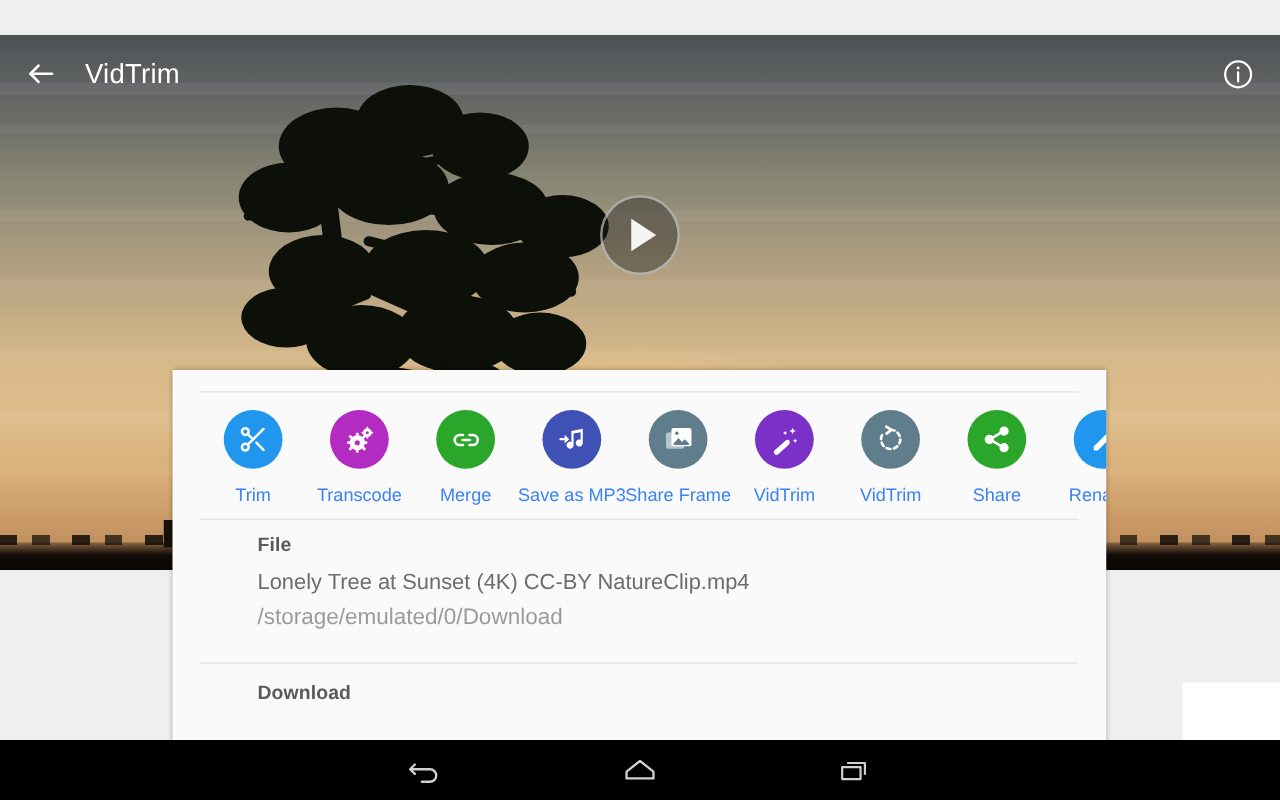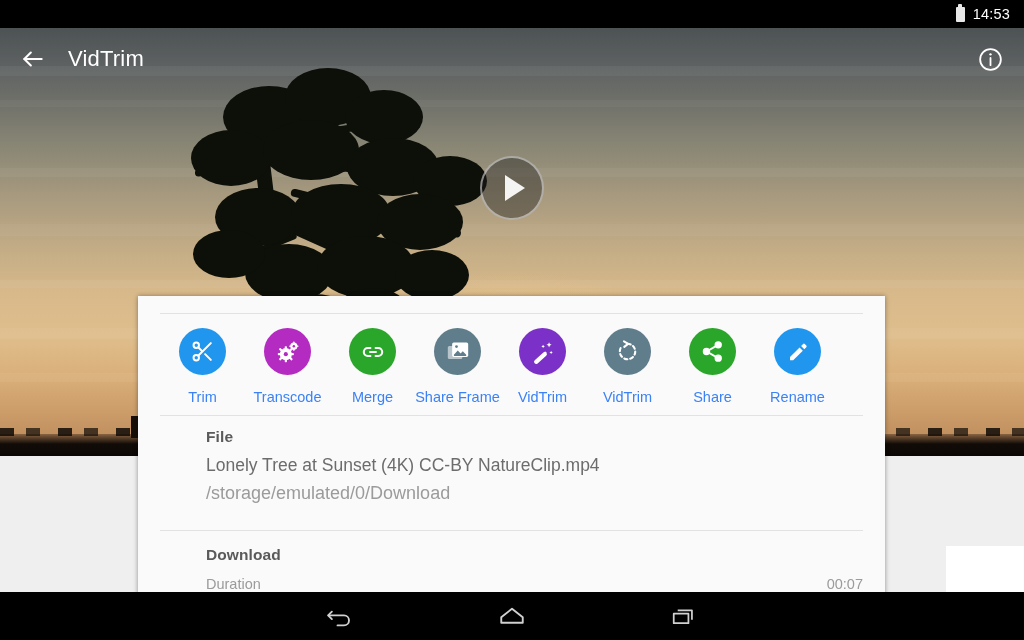--- a/index.html
+++ b/index.html
@@ -256,20 +256,30 @@
         <div class="action-circle" style="background:#2aa62a;">
           <svg width="26" height="26" viewBox="0 0 24 24" fill="none" stroke="#fff" stroke-width="1.9" stroke-linecap="round">
             <path d="M9.3 12H14.7"></path>
             <path d="M9.6 8.3H7.2a3.7 3.7 0 0 0 0 7.4h2.4"></path>
             <path d="M14.4 8.3h2.4a3.7 3.7 0 0 1 0 7.4h-2.4"></path>
           </svg>
         </div>
         <div class="action-label">Merge</div>
       </div>
 
+      <div class="action">
+        <div class="action-circle" style="background:#3f51b5;">
+          <svg width="26" height="26" viewBox="0 0 24 24" fill="#fff">
+            <path d="M11.2 5.4l8.4-1.7v10.5a2.6 2.6 0 1 1-1.6-2.4V6.2l-5.2 1v8.6a2.6 2.6 0 1 1-1.6-2.4z"></path>
+            <path d="M2.4 10.6h4.6v1.6H2.4z"></path>
+            <path d="M6.2 8.2l3.4 3.2-3.4 3.2z"></path>
+          </svg>
+        </div>
+        <div class="action-label">Save as MP3</div>
+      </div>
 
       <div class="action">
         <div class="action-circle" style="background:#607d8b;">
           <svg width="26" height="26" viewBox="0 0 24 24" fill="none">
             <rect x="2.6" y="6.4" width="13.4" height="12" rx="1.4" fill="#fff" opacity=".55"></rect>
             <rect x="6.6" y="3.2" width="14.8" height="13.4" rx="1.5" fill="#fff"></rect>
             <path d="M8.2 14.6l3.6-4 2.6 2.8 2-2 3.2 3.2v.6a.5.5 0 0 1-.5.5H8.7a.5.5 0 0 1-.5-.5z" fill="#607d8b"></path>
             <circle cx="10.6" cy="7" r="1.3" fill="#607d8b"></circle>
           </svg>
         </div>
@@ -329,37 +339,25 @@
     <div class="section">
       <div class="section-title">File</div>
       <div class="file-name">Lonely Tree at Sunset (4K) CC-BY NatureClip.mp4</div>
       <div class="file-path">/storage/emulated/0/Download</div>
     </div>
 
     <div class="divider" style="margin-top:16px;"></div>
 
     <div class="section" style="padding-top:15px;">
       <div class="section-title">Download</div>
-      <div class="details-rows">
-        <div class="detail-row">
-          <span>Duration</span>
-          <span>00:07</span>
-        </div>
-      </div>
     </div>
   </div>
 
   <div class="white-block"></div>
 
-  <div class="status-bar">
-    <div class="status-right">
-      <div class="battery"></div>
-      <div class="clock">14:53</div>
-    </div>
-  </div>
 
   <div class="nav-bar">
     <div class="nav-btn">
       <svg width="30" height="30" viewBox="0 0 24 24" fill="none" stroke="#d0d0d0" stroke-width="1.5" stroke-linecap="round" stroke-linejoin="round">
         <path d="M5.5 8.5l-3 3 3 3"></path>
         <path d="M2.9 11.5h12.3a4 4 0 0 1 0 8H10"></path>
       </svg>
     </div>
     <div class="nav-btn" style="margin-left:56px;">
       <svg width="30" height="30" viewBox="0 0 24 24" fill="none" stroke="#d0d0d0" stroke-width="1.5" stroke-linejoin="round">

